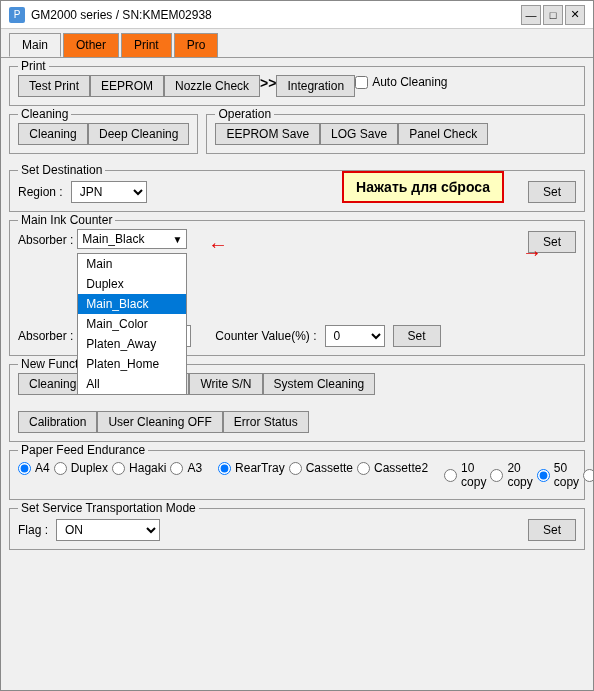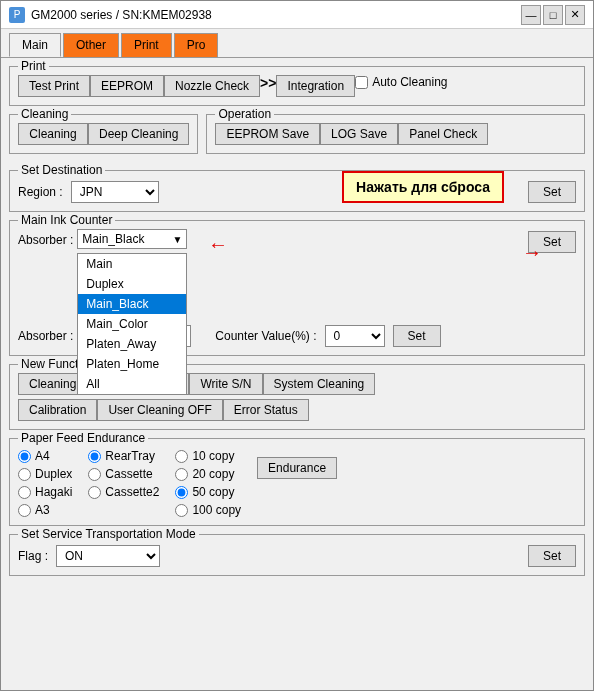--- a/index.html
+++ b/index.html
@@ -193,21 +193,21 @@
       position: relative;
     }
     .paper-feed-group {
       border: 1px solid #999;
       padding: 6px 8px 8px;
       margin-bottom: 8px;
       position: relative;
     }
     .radio-group {
       display: flex;
-      flex-direction: column;
+      flex-direction: row;
       gap: 4px;
     }
     .radio-label {
       display: flex;
       align-items: center;
       gap: 4px;
       font-size: 12px;
     }
     .paper-feed-content {
       display: flex;
@@ -291,21 +291,21 @@
     </div>
 
     <div class="group" style="margin-bottom:8px; position:relative;">
       <span class="group-label">Set Destination</span>
 
       <div class="tooltip-box">
         <span>Нажать для сброса</span>
       </div>
       <div class="region-row">
         <span>Region :</span>
-        <select class="select" style="width:88px;">
+        <select class="select" style="width:76px;">
           <option>JPN</option>
         </select>
         <div style="flex:1;"></div>
         <button class="set-btn">Set</button>
       </div>
     </div>
 
     <div class="group" style="margin-bottom:8px; position:relative;">
       <span class="group-label">Main Ink Counter</span>
 
@@ -349,21 +349,21 @@
     </div>
 
     <div class="new-function-group">
       <span class="group-label">New Function</span>
       <div class="row" style="margin-top:2px;">
         <button class="btn">Cleaning Bk</button>
         <button class="btn">Cleaning CI</button>
         <button class="btn">Write S/N</button>
         <button class="btn">System Cleaning</button>
       </div>
-      <div class="row" style="margin-top:4px;">
+      <div class="row" style="margin-top:16px;">
         <button class="btn">Calibration</button>
         <button class="btn" style="min-width:120px;">User Cleaning OFF</button>
         <button class="btn">Error Status</button>
       </div>
     </div>
 
     <div class="paper-feed-group">
       <span class="group-label">Paper Feed Endurance</span>
       <div class="paper-feed-content">
 

